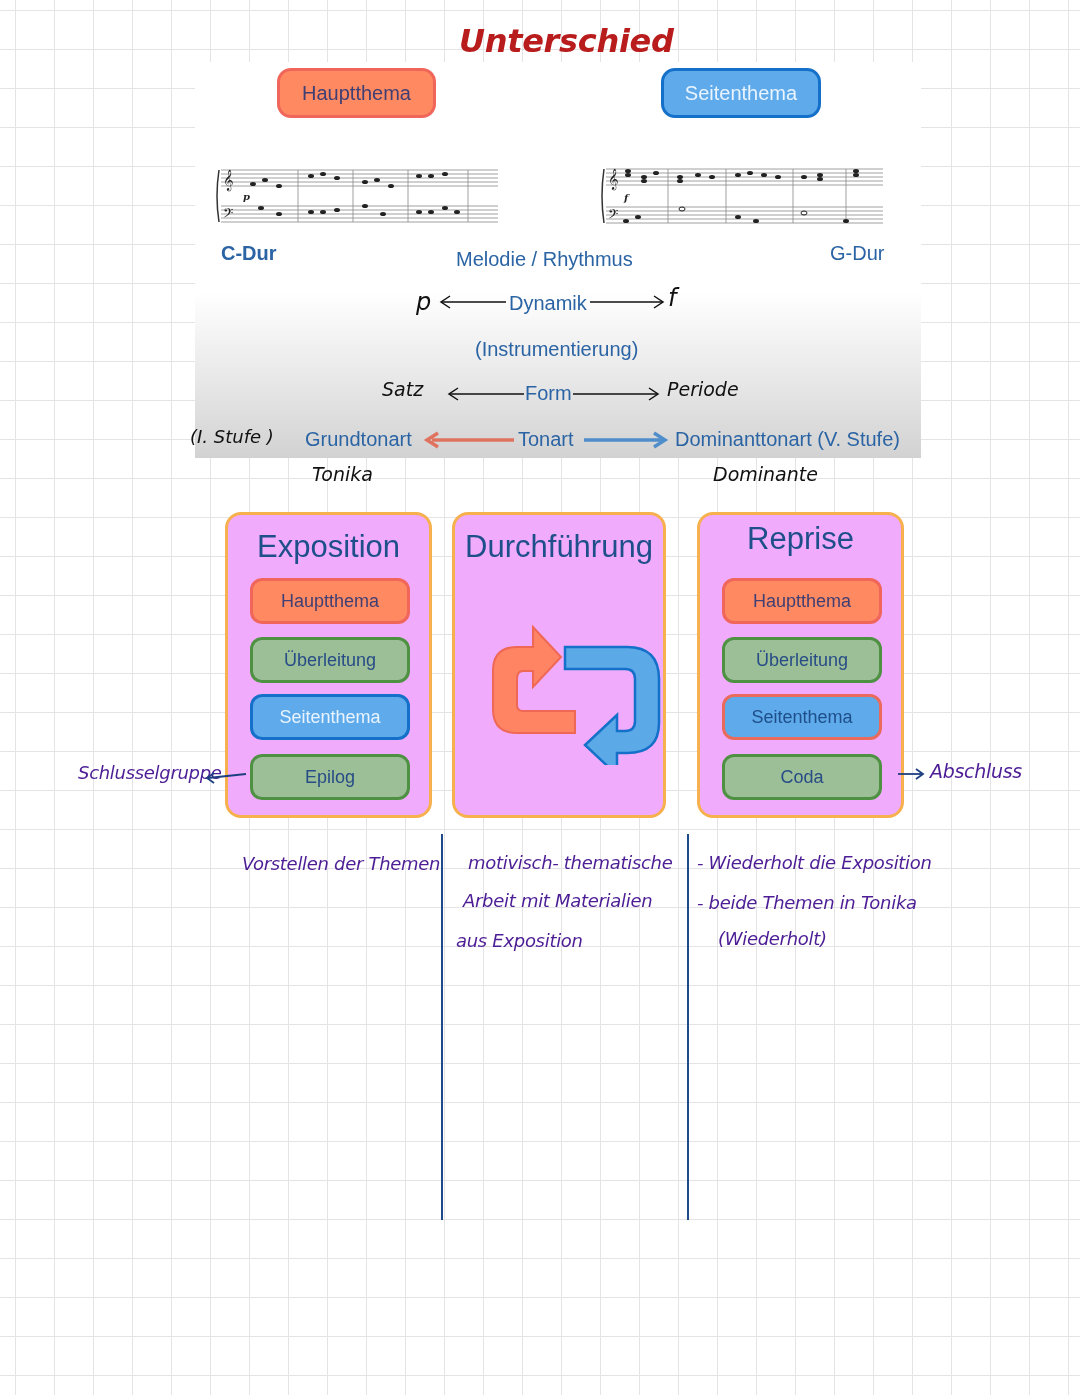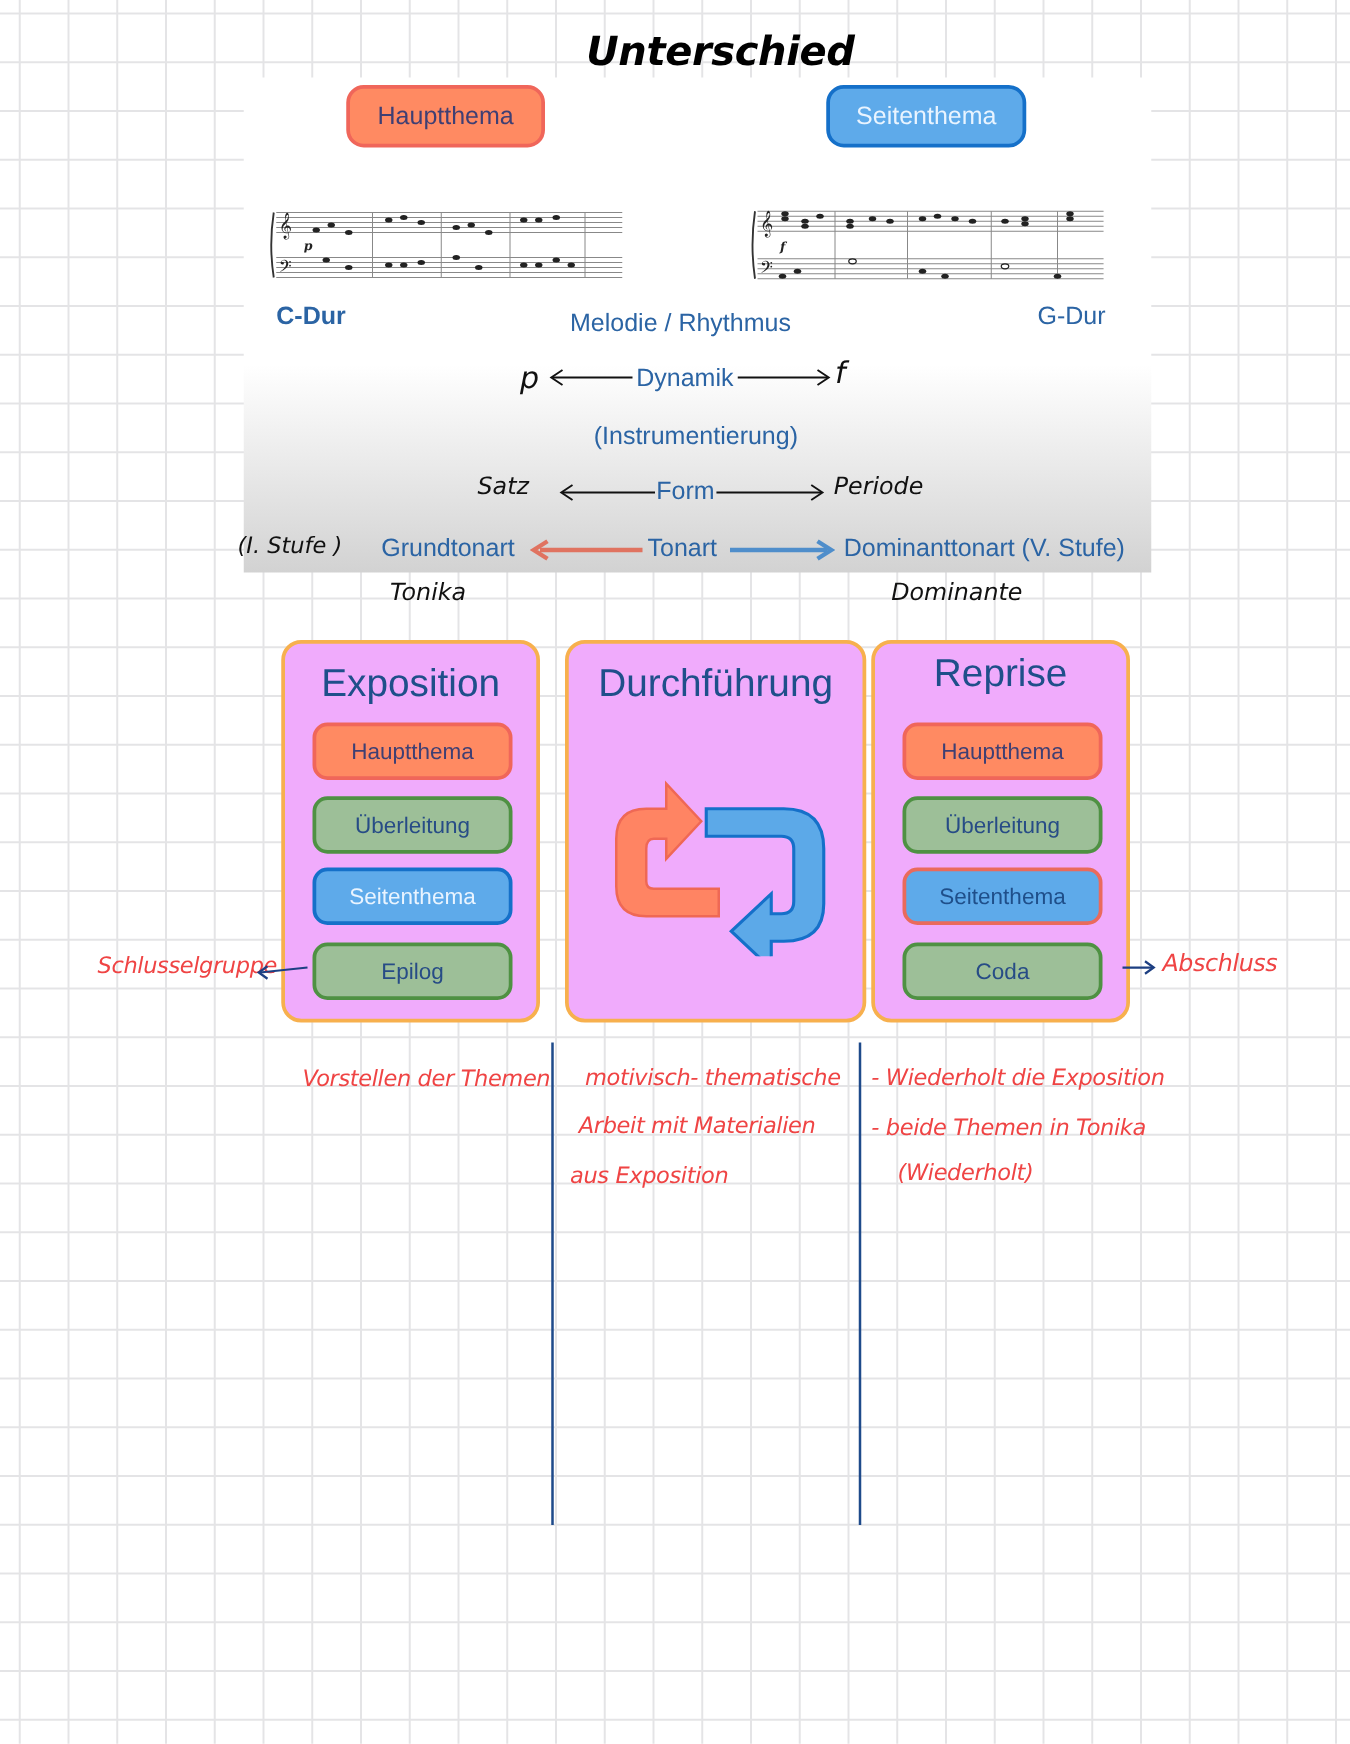--- a/index.html
+++ b/index.html
@@ -9,21 +9,21 @@
     background-image:
       linear-gradient(to right, #e4e4e6 1.5px, transparent 1.5px),
       linear-gradient(to bottom, #e4e4e6 1.5px, transparent 1.5px);
     background-size: 39px 39px;
     background-position: 15px 10px;
     font-family: "Liberation Sans", sans-serif;
   }
   .abs { position: absolute; }
   .hand {
     font-family: "DejaVu Sans", sans-serif;
-    color: #ef4444;
+    color: #4c1d95;
     font-style: italic;
     letter-spacing: -0.3px;
   }
   .hand-black { font-family: "DejaVu Sans", sans-serif; color: #111; font-style: italic; }
 
   
   .panel {
     left: 195px; top: 62px; width: 726px; height: 396px;
     background: linear-gradient(to bottom, #ffffff 0%, #ffffff 58%, #e8e8e8 80%, #d2d2d2 100%);
   }
@@ -50,21 +50,21 @@
   }
   .b-haupt { background:#ff8a62; border:3px solid #f0665a; color:#3f3f73; }
   .b-ueber { background:#9dbf98; border:3px solid #4f9143; color:#274c86; }
   .b-seiten { background:#5eaaea; border:3px solid #1570c9; color:#e9f4ff; }
   .b-seiten-r { background:#5eaaea; border:3px solid #ea6a5c; color:#1f4f8a; }
   .divider { width: 2px; background:#1e4a8a; }
 </style>
 </head>
 <body>
 
-<div class="abs hand" style="left:469px; top:22px; font-size:32px; font-weight:bold; color:#000000;">Unterschied</div>
+<div class="abs hand" style="left:459px; top:22px; font-size:32px; font-weight:bold; color:#b91c1c;">Unterschied</div>
 
 <div class="abs panel"></div>
 
 <div class="abs pill pill-haupt">Hauptthema</div>
 <div class="abs pill pill-seiten">Seitenthema</div>
 
 <div class="abs score" style="left:213px; top:158px; width:285px; height:72px;">
   <svg width="285" height="72" viewBox="0 0 285 72">
     <g stroke="#888" stroke-width="0.8">
       <line x1="8" y1="12" x2="285" y2="12"></line>
@@ -215,21 +215,21 @@
 <div class="abs hand-black" style="left:713px; top:463px; font-size:19px;">Dominante</div>
 
 <div class="abs col" style="left:225px; width:207px;">
   <div class="col-title" style="top:14px;">Exposition</div>
   <div class="box b-haupt" style="top:63px;">Hauptthema</div>
   <div class="box b-ueber" style="top:122px;">Überleitung</div>
   <div class="box b-seiten" style="top:179px;">Seitenthema</div>
   <div class="box b-ueber" style="top:239px;">Epilog</div>
 </div>
 
-<div class="abs col" style="left:452px; width:241px;">
+<div class="abs col" style="left:452px; width:214px;">
   <div class="col-title" style="top:14px;">Durchführung</div>
   <svg style="position:absolute; left:10px; top:98px;" width="206" height="152" viewBox="0 0 206 152">
 
     <path d="M110 120 L52 120 Q28 120 28 96 L28 58 Q28 34 52 34 L68 34 L68 14 L96 44 L68 74 L68 58 L58 58 Q52 58 52 66 L52 92 Q52 98 58 98 L110 98 Z" fill="#ff8463" stroke="#ef6855" stroke-width="2"></path>
 
     <path d="M100 34 L162 34 Q194 34 194 66 L194 110 Q194 140 162 140 L152 140 L152 162 L120 132 L152 102 L152 118 L160 118 Q170 118 170 108 L170 66 Q170 56 160 56 L100 56 Z" fill="#5ca9e8" stroke="#1570c9" stroke-width="2.5"></path>
   </svg>
 </div>
 
 <div class="abs col" style="left:697px; width:207px;">

